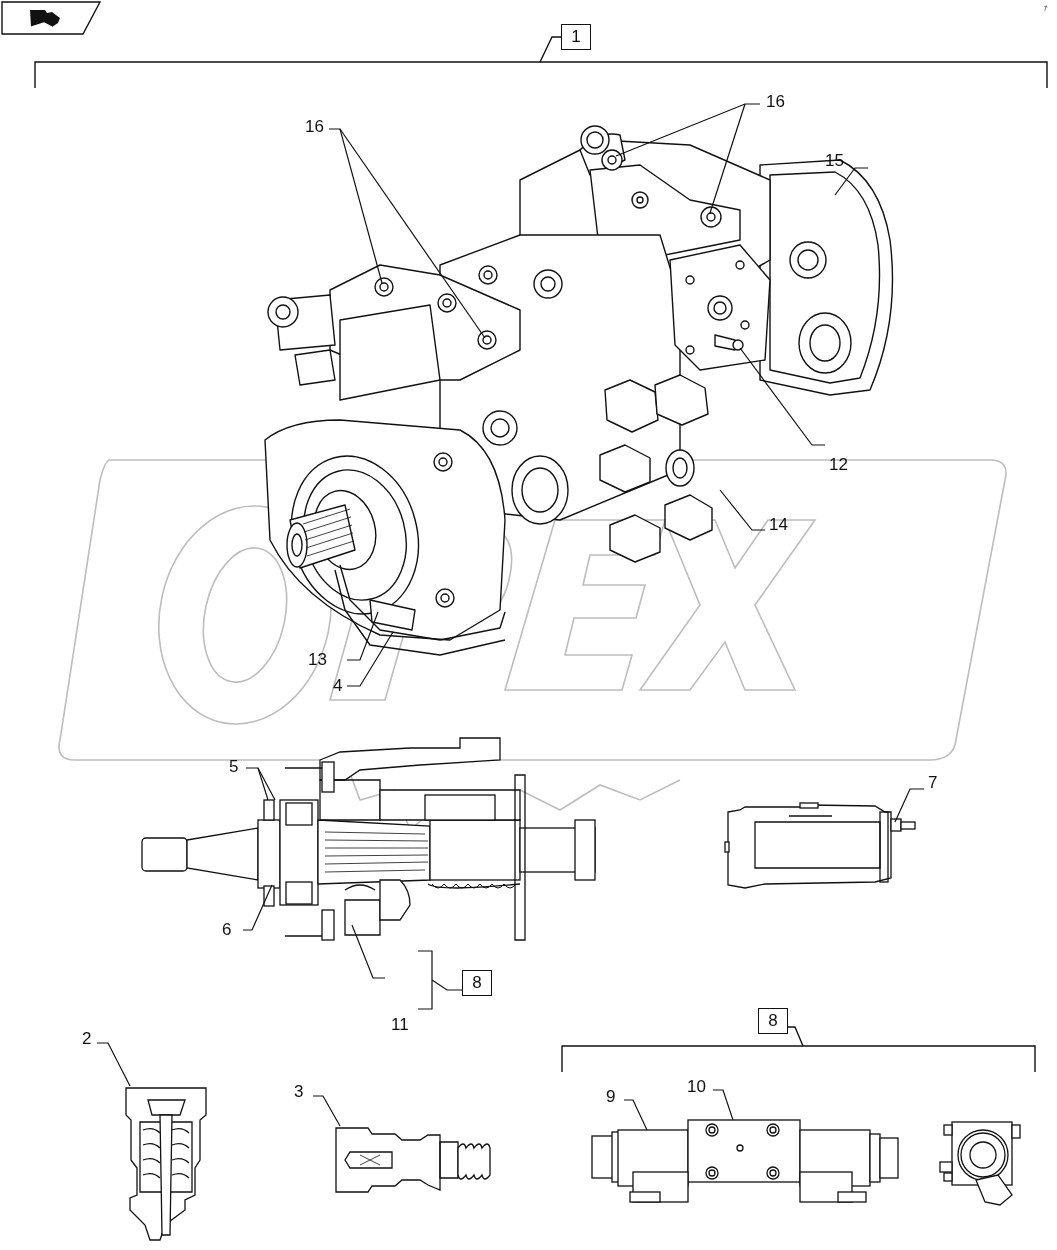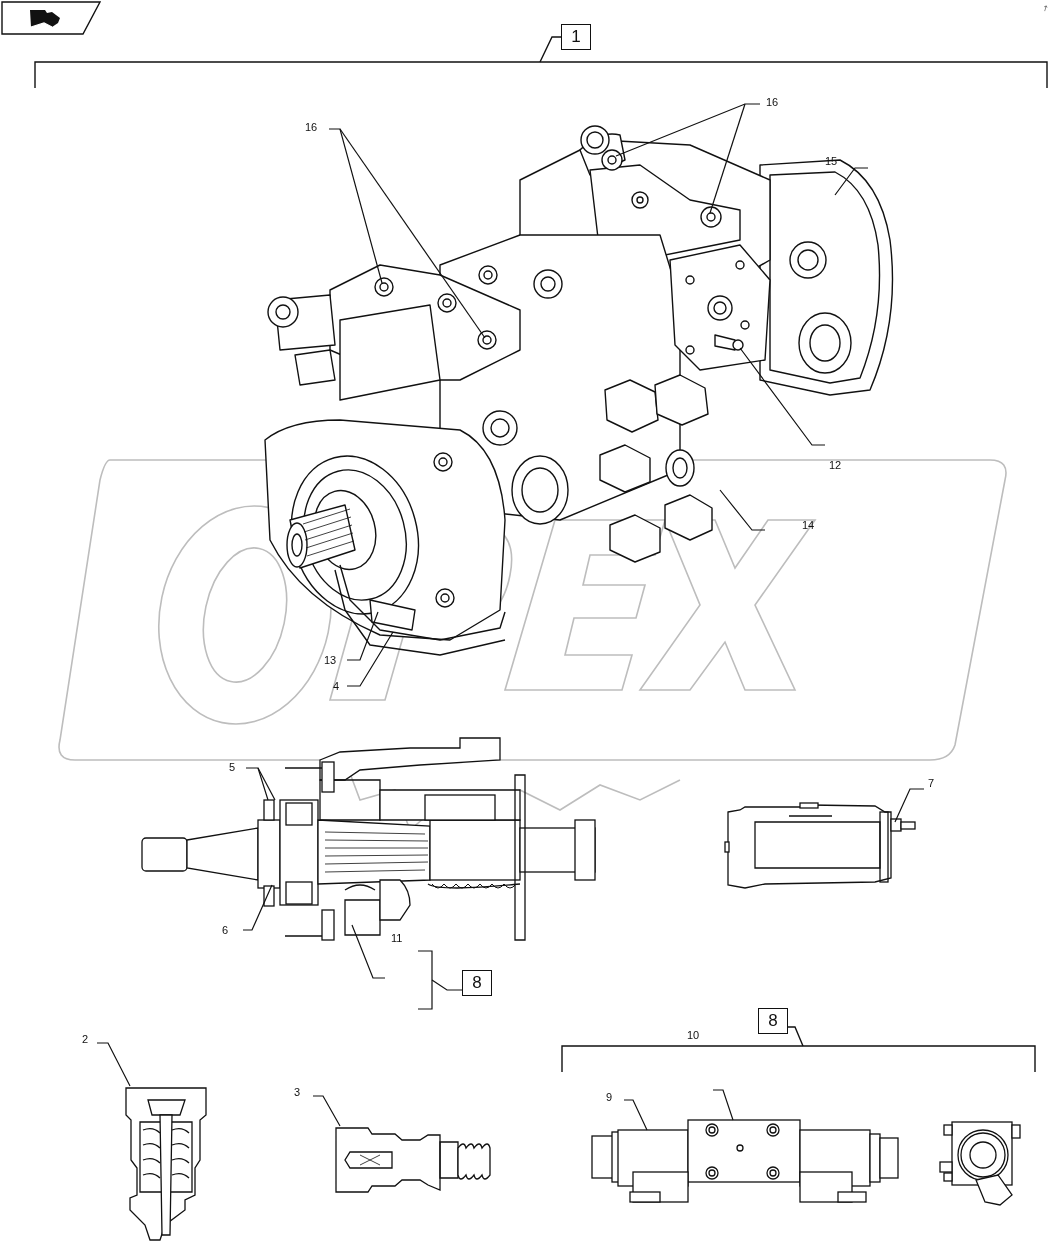--- a/index.html
+++ b/index.html
@@ -1,19 +1,19 @@
 <!DOCTYPE html>
 <html><head>
 <meta charset="utf-8">
 <style>
   html, body { margin: 0; padding: 0; background: #ffffff; }
   body { width: 1057px; height: 1250px; position: relative; overflow: hidden;
          font-family: "Liberation Sans", sans-serif; color: #111; }
   #canvas { position: absolute; left: 0; top: 0; width: 1057px; height: 1250px; }
-  .callout { position: absolute; font-size: 11px; line-height: 18px; color: #111;
+  .callout { position: absolute; font-size: 17px; line-height: 18px; color: #111;
              font-family: "Liberation Sans", sans-serif; }
   .refbox { position: absolute; width: 30px; height: 26px; border: 1.4px solid #111;
             background: #fff; display: flex; align-items: center; justify-content: center;
             font-size: 17px; box-sizing: border-box; }
   .corner-mark { position: absolute; right: 8px; top: 4px; font-size: 8px; color: #666;
                  transform: rotate(-30deg); }
 </style>
 </head>
 <body>
 
@@ -271,25 +271,25 @@
 </svg>
 
 <div class="refbox" style="left:561px;top:24px;">1</div>
 <div class="refbox" style="left:462px;top:970px;">8</div>
 <div class="refbox" style="left:758px;top:1008px;">8</div>
 
 <div class="callout" style="left:305px;top:118px;">16</div>
 <div class="callout" style="left:766px;top:93px;">16</div>
 <div class="callout" style="left:825px;top:152px;">15</div>
 <div class="callout" style="left:829px;top:436px;margin-top:20px;">12</div>
-<div class="callout" style="left:769px;top:516px;margin-left:33px;">14</div>
-<div class="callout" style="left:324px;top:651px;">13</div>
+<div class="callout" style="left:769px;top:516px;">14</div>
+<div class="callout" style="left:308px;top:651px;">13</div>
 <div class="callout" style="left:333px;top:677px;">4</div>
 <div class="callout" style="left:229px;top:758px;">5</div>
 <div class="callout" style="left:222px;top:921px;">6</div>
 <div class="callout" style="left:928px;top:774px;">7</div>
-<div class="callout" style="left:391px;top:929px;text-align:right;">11</div>
+<div class="callout" style="left:391px;top:1016px;text-align:right;">11</div>
 <div class="callout" style="left:82px;top:1030px;">2</div>
 <div class="callout" style="left:294px;top:1083px;">3</div>
 <div class="callout" style="left:606px;top:1088px;">9</div>
-<div class="callout" style="left:687px;top:1026px;">10</div>
+<div class="callout" style="left:687px;top:1078px;">10</div>
 
 <div class="corner-mark">↗</div>
 
 </body></html>

